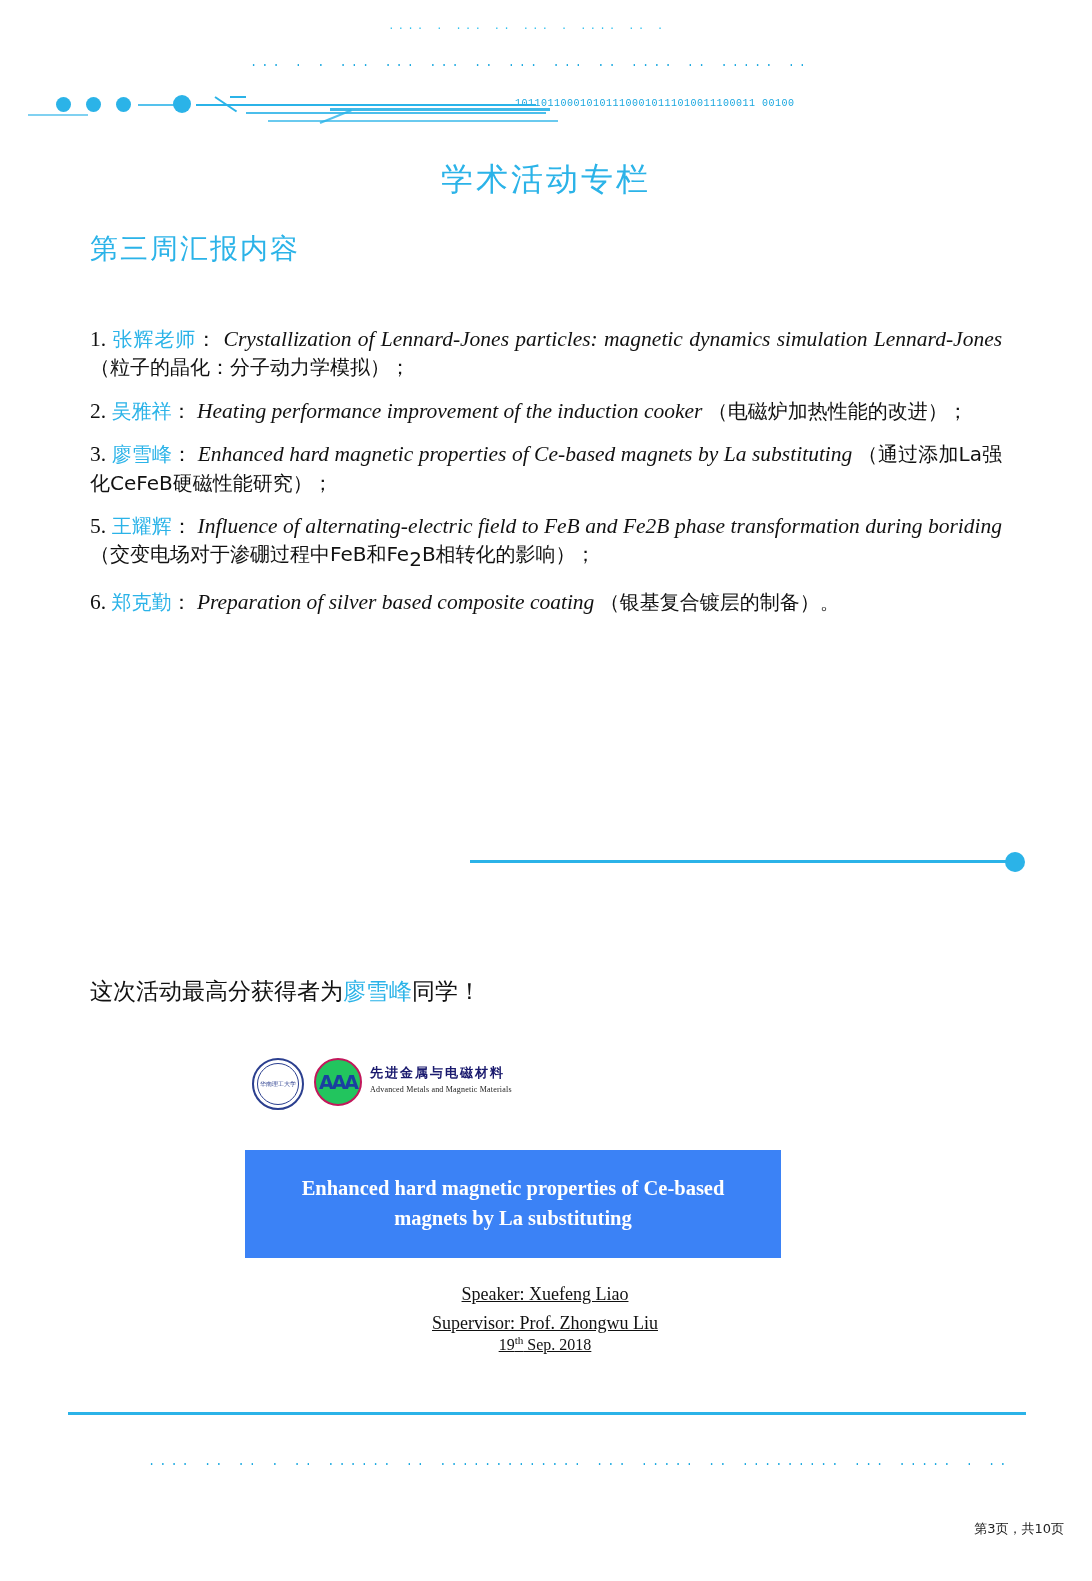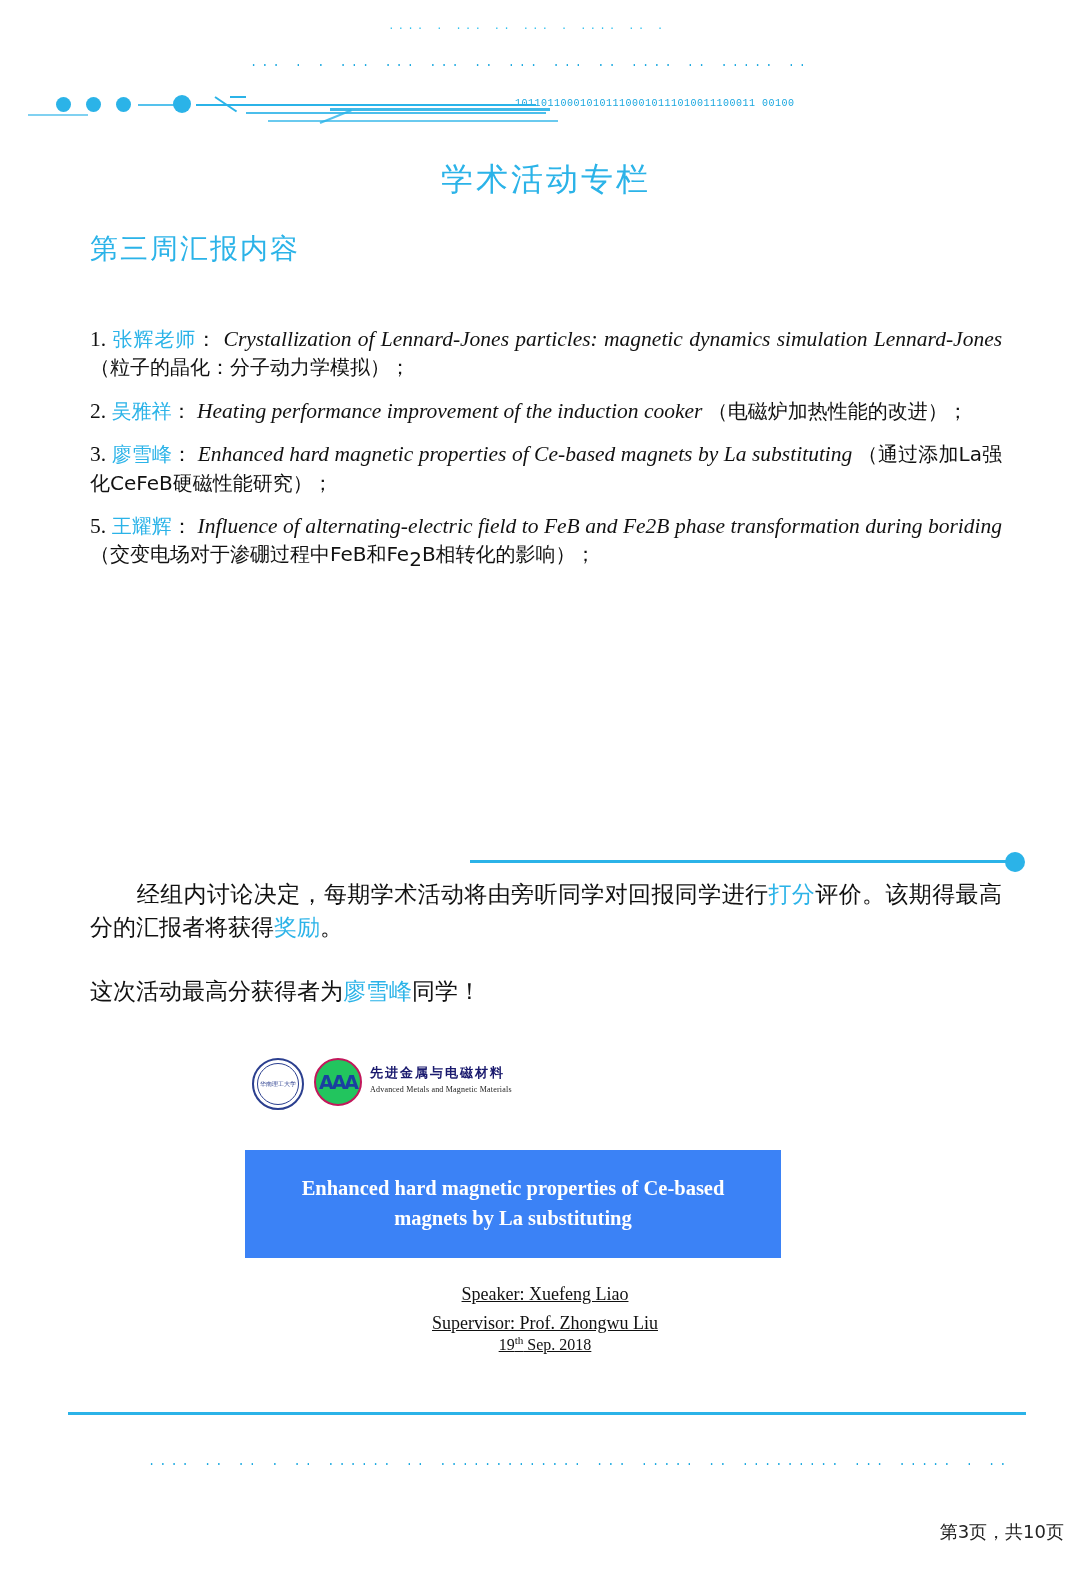--- a/index.html
+++ b/index.html
@@ -164,21 +164,21 @@
 
   
   .footer-line { position:absolute; left:68px; top:1412px; width:958px; height:2.5px; background:#2bb3e8; }
   .footer-dash {
     position:absolute; left:148px; top:1455px;
     font-family:"Liberation Mono", monospace; font-size:12px;
     color:#19a8e0; letter-spacing:4px; white-space:nowrap;
   }
   .page-num {
     position:absolute; right:28px; top:1520px;
-    font-size:18px; color:#222;
+    font-size:13px; color:#222;
     font-family:"DejaVu Sans", sans-serif;
   }
 </style>
 </head>
 <body>
 
 <div class="page">
 
   <div class="header-deco">
     <div class="dash-row r1">.... . ... .. ...  .    .... ..  .</div>
@@ -226,30 +226,33 @@
     </div>
 
 
     <div class="item">
       <span class="num">5.</span>
       <span class="person">王耀辉</span><span class="cn">：</span>
       <span class="en">Influence of alternating-electric field to FeB and Fe2B phase transformation during boriding</span>
       <span class="cn">（交变电场对于渗硼过程中FeB和Fe</span><span class="cn sup">2</span><span class="cn">B相转化的影响）；</span>
     </div>
 
+    <div class="item">
+      <span class="num">6.</span>
+      <span class="person">郑克勤</span><span class="cn">：</span>
+      <span class="en">Preparation of silver based composite coating</span>
+      <span class="cn">（银基复合镀层的制备）。</span>
+    </div>
   </div>
 
   <div class="divider-wrap">
     <div class="divider-line"></div>
     <div class="divider-dot"></div>
   </div>
 
-  <div class="para p1">
-    <span>　　经组内讨论决定，每期学术活动将由旁听同学对回报同学进行</span><span class="hl">打分</span><span>评价。该期得最高分的汇报者将获得</span><span class="hl">奖励</span><span>。</span>
-  </div>
 
   <div class="para p2">
     <span>这次活动最高分获得者为</span><span class="hl">廖雪峰</span><span>同学！</span>
   </div>
 
   <div class="logos">
     <div class="logo-scut">
       <div class="inner">华南理工大学</div>
     </div>
     <div class="logo-amm">

